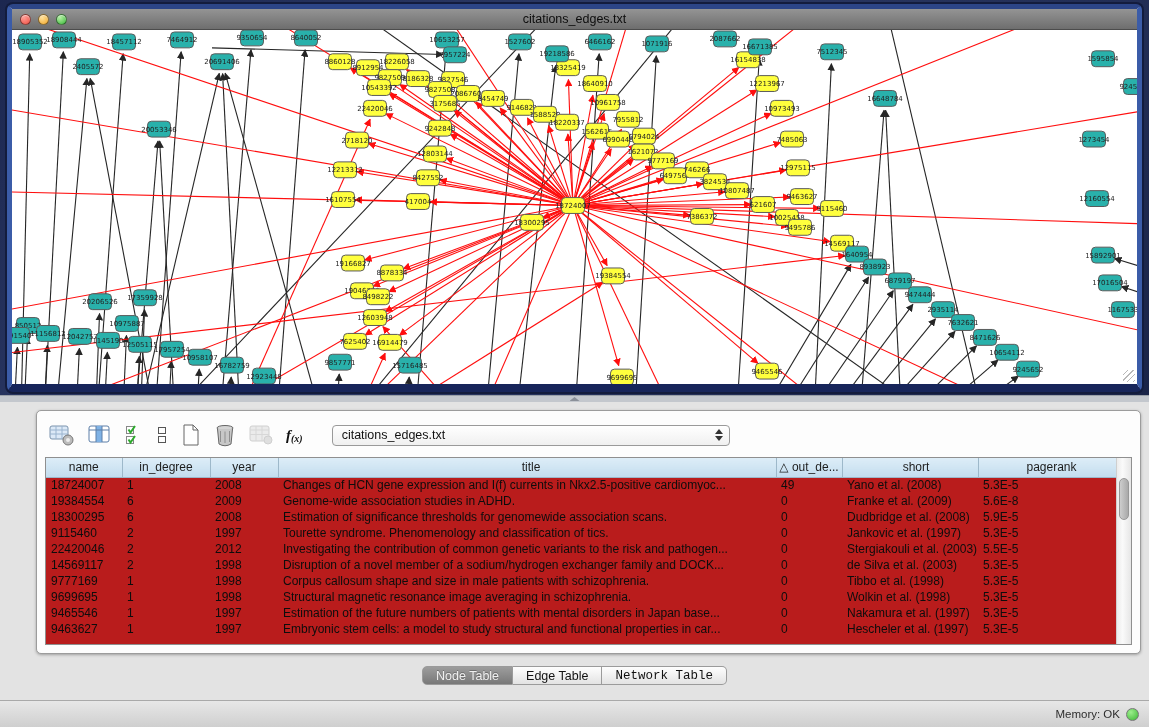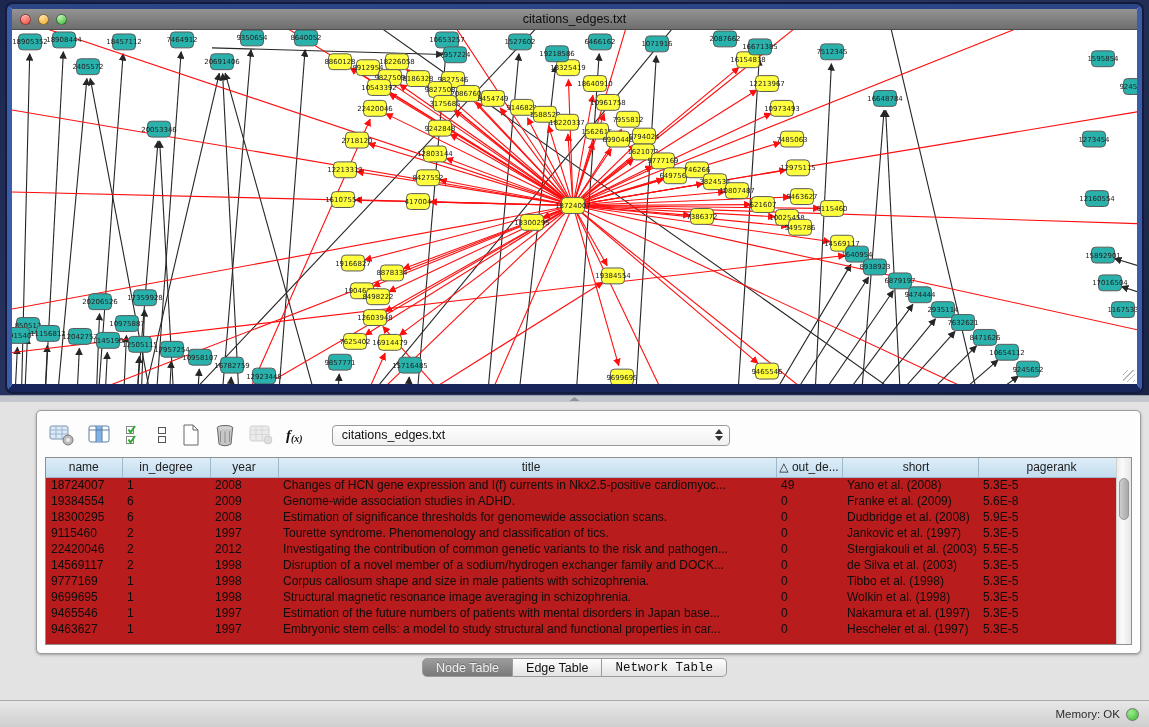--- a/index.html
+++ b/index.html
@@ -56,21 +56,21 @@
   .table-wrap { position:relative; margin-top:4px; border:1px solid #8f8f8f; height:188px; background:#b91c1c; overflow:hidden; }
   table { border-collapse:collapse; table-layout:fixed; width:1079px; font-size:12px; }
   thead th { height:19px; background:linear-gradient(#ddedf8,#c3ddee); border:1px solid #9db8ca; border-top:none;
     font-weight:normal; color:#1c1c1c; text-align:center; overflow:hidden; white-space:nowrap; }
   thead th:first-child { border-left:none; }
   tbody td { height:16px; padding:0 5px; white-space:nowrap; overflow:hidden; color:#0d0d0d; }
   .vscroll { position:absolute; right:0; top:0; bottom:0; width:15px; background:linear-gradient(90deg,#ececec,#fafafa 40%,#e6e6e6); border-left:1px solid #cfcfcf; }
   .vthumb { position:absolute; top:20px; left:2px; width:10px; height:42px; border:1px solid #979797;
     border-radius:6px; background:linear-gradient(90deg,#cdcdcd,#a9a9a9); }
 
-  .tabs { display:flex; justify-content:center; margin-top:4px; }
+  .tabs { display:flex; justify-content:center; margin-top:12px; }
   .tab { height:19px; line-height:18px; padding:0 13px; font-size:12.5px; color:#111;
     background:linear-gradient(#fefefe,#e3e3e3); border:1px solid #9b9b9b; border-left:none; cursor:default; }
   .tab:first-child { border-left:1px solid #9b9b9b; border-radius:5px 0 0 5px; }
   .tab:last-child { border-radius:0 5px 5px 0;font-family:Liberation Mono, monospace; }
   .tab.selected { background:linear-gradient(#9d9d9d,#787878); color:#efefef; text-shadow:0 -1px 0 rgba(0,0,0,.25); }
 
   .statusbar { height:25px; background:linear-gradient(#e7e7e7,#cfcfcf); border-top:1px solid #a9a9a9;
     display:flex; align-items:center; justify-content:flex-end; padding:13px 10px; gap:6px; font-size:11.5px; color:#2e2e2e; }
   .mem-dot { width:13px; height:13px; border-radius:50%; border:1px solid #767676;
     background:radial-gradient(circle at 35% 30%,#9cee8c,#3db635); }

